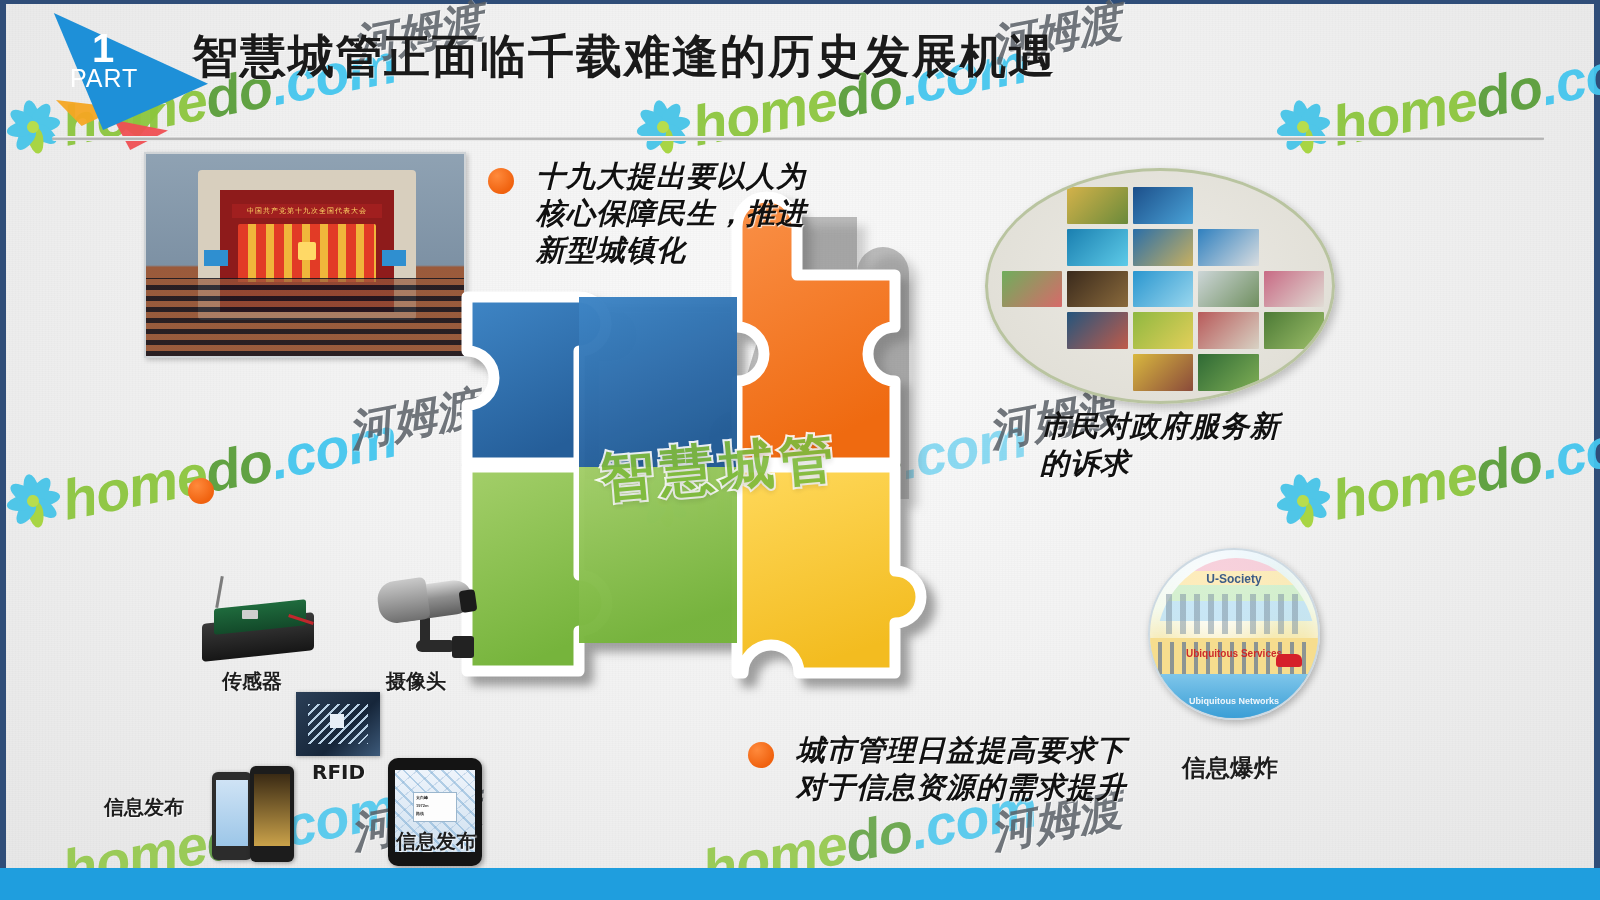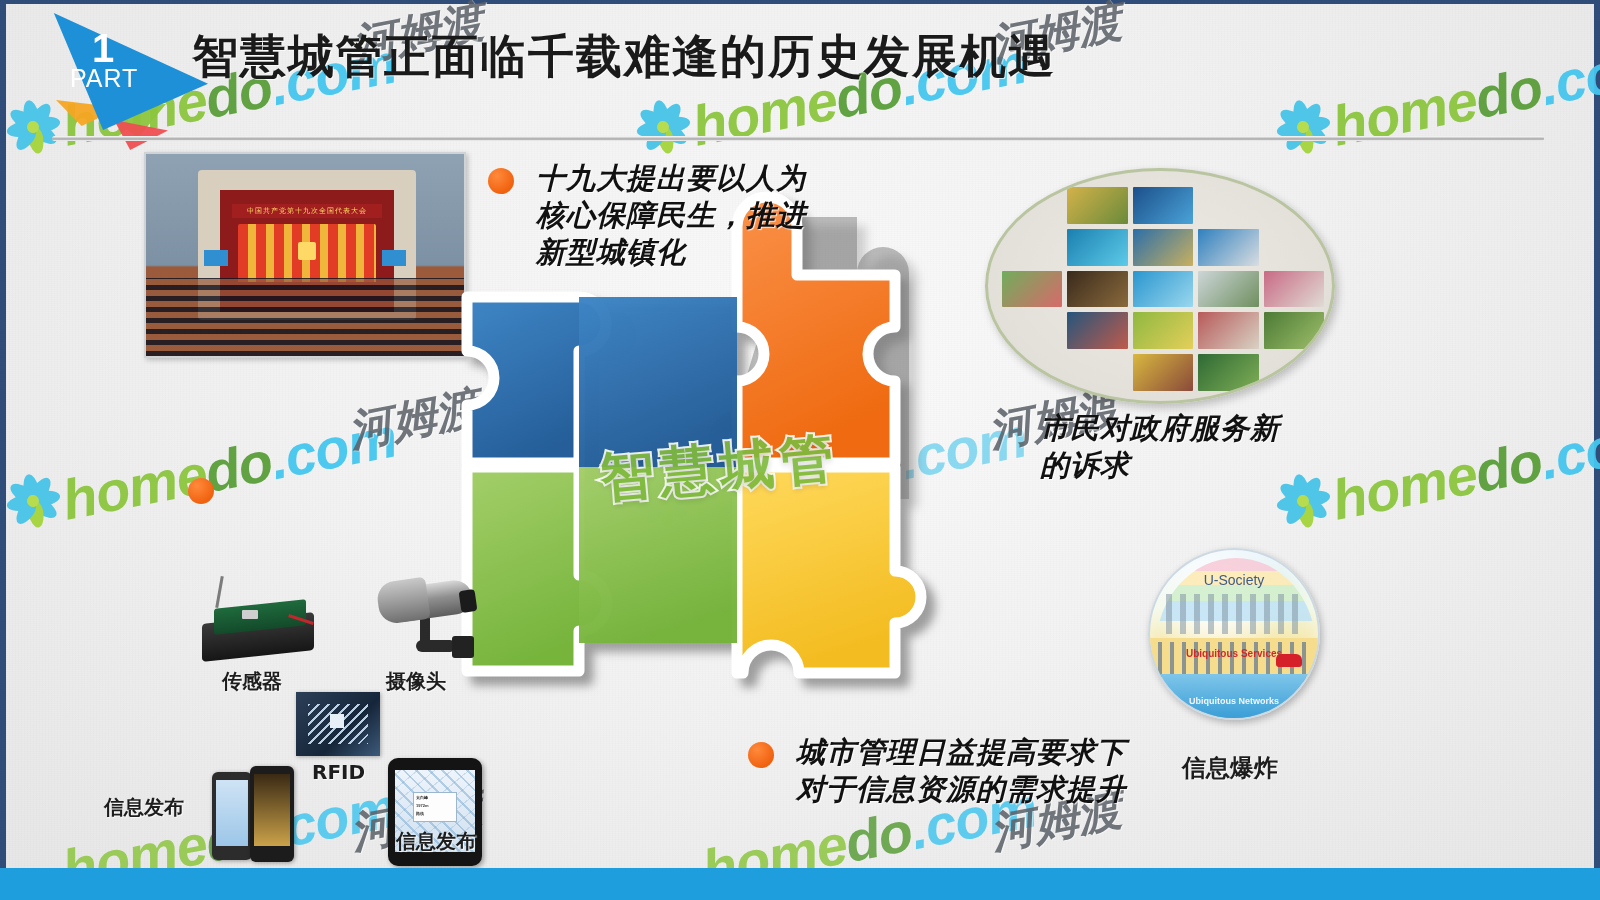--- a/index.html
+++ b/index.html
@@ -77,21 +77,21 @@
   .bullet { position:absolute; display:flex; align-items:flex-start; }
   .bullet .dot {
     width:26px; height:26px; border-radius:50%;
     background: radial-gradient(circle at 35% 30%, #ff8a3c, #f0620f 70%);
     flex: 0 0 26px; margin-top:8px;
   }
   .bullet .txt {
     margin-left:22px;
     font-size:29px; line-height:1.28; font-style:italic; font-weight:bold;
     color:#111; letter-spacing:1px;
-    font-family:Liberation Serif, serif;
+    font-family:Liberation Mono, monospace;
     text-shadow: 1px 1px 1px rgba(255,255,255,.85);
     white-space: pre-line;
   }
   #bullet-top     { left:488px; top:160px;  width:360px; }
   #bullet-left    { left:188px; top:470px;  width:330px; }
   #bullet-right   { left:1040px; top:410px; width:330px; }
   #bullet-right .txt { margin-left:0; }
   #bullet-bottom  { left:748px; top:734px;  width:400px; }
 
   
@@ -184,21 +184,21 @@
     position:absolute; left:16px; top:44px; width:140px; height:40px;
     background: repeating-linear-gradient(90deg, rgba(130,150,165,.55) 0 6px, rgba(255,255,255,0) 6px 14px);
   }
   .sph-land { position:absolute; left:0; top:88px; width:100%; height:42px; background:#f6dd8e; }
   .sph-people {
     position:absolute; left:8px; top:92px; width:156px; height:40px;
     background: repeating-linear-gradient(90deg, rgba(70,100,150,.6) 0 4px, rgba(255,255,255,0) 4px 12px);
   }
   .sph-car { position:absolute; right:16px; top:104px; width:26px; height:13px; background:#d5202a; border-radius:5px 6px 3px 3px; }
   .sph-water { position:absolute; left:0; bottom:0; width:100%; height:44px; background:linear-gradient(180deg,#7fc6ea,#3a9ed6); }
-  .sph-t1 { position:absolute; left:0; right:0; top:22px; text-align:center; font-size:14px; color:#3b5c86; font-weight:normal; font-family:"Liberation Sans",sans-serif;}
+  .sph-t1 { position:absolute; left:0; right:0; top:22px; text-align:center; font-size:12px; color:#3b5c86; font-weight:bold; font-family:"Liberation Sans",sans-serif;}
   .sph-t2 { position:absolute; left:0; right:0; top:98px; text-align:center; font-size:10px; color:#cc2a2a; font-weight:bold; font-family:"Liberation Sans",sans-serif;}
   .sph-t3 { position:absolute; left:0; right:0; bottom:12px; text-align:center; font-size:9px; color:#f0f6fb; font-weight:bold; font-family:"Liberation Sans",sans-serif;}
 
   
   .tech-cap {
     position:absolute; font-size:20px; color:#1d1d1d; font-weight:bold; white-space:nowrap;
     font-family:"DejaVu Sans","Liberation Sans", sans-serif;
     text-shadow:1px 1px 1px rgba(255,255,255,.8);
   }
   .ic { position:absolute; }

